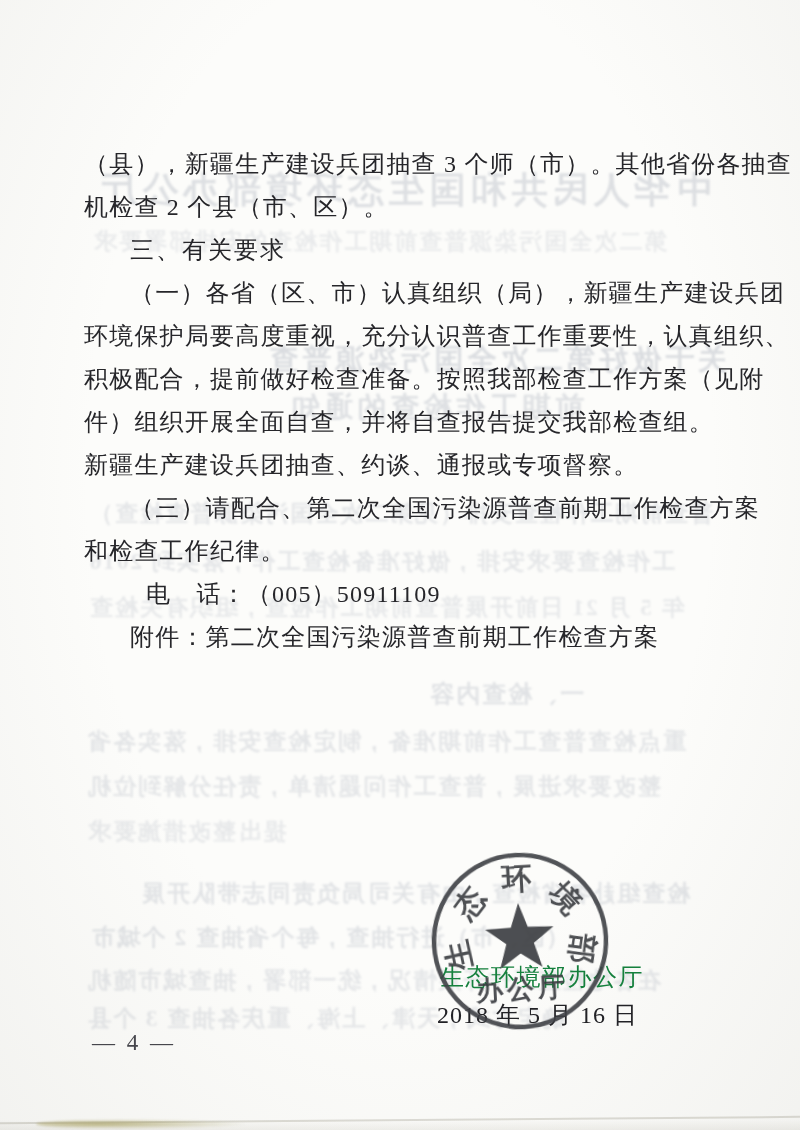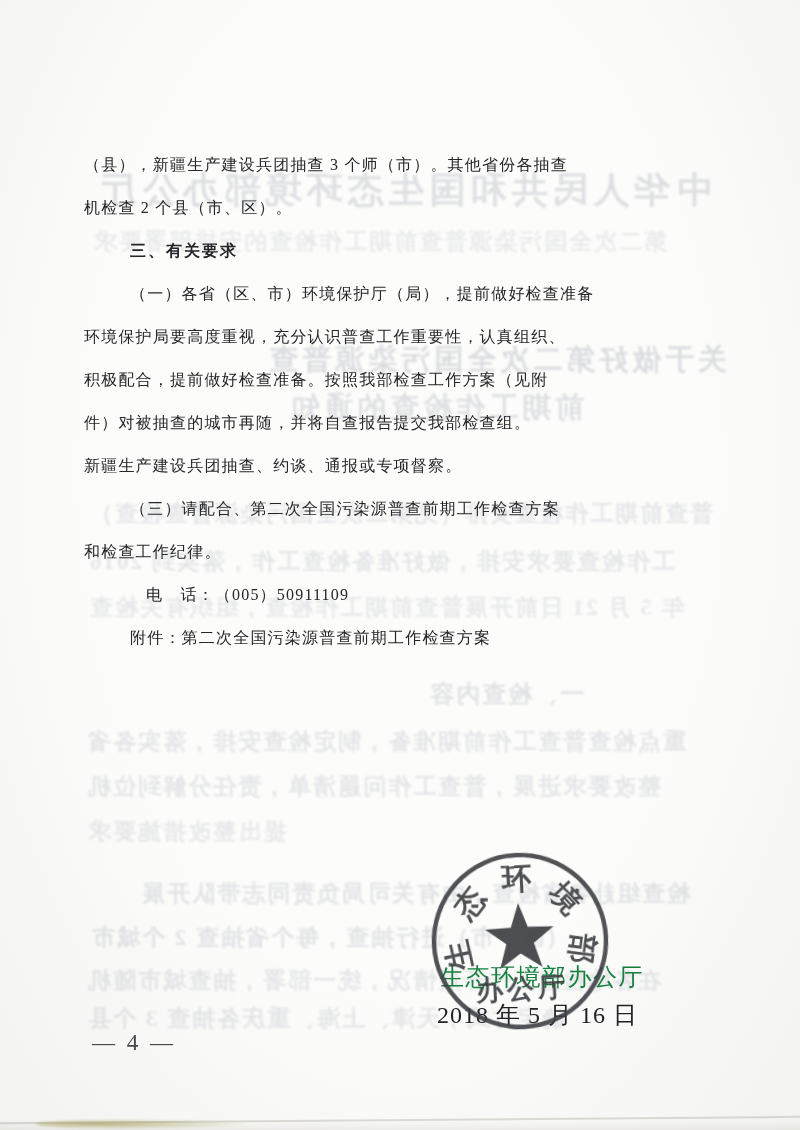--- a/index.html
+++ b/index.html
@@ -11,24 +11,24 @@
   }
   .page::before{
     content:'';position:absolute;inset:0;pointer-events:none;
     background:radial-gradient(ellipse at 50% 42%, rgba(255,255,255,0) 55%, rgba(185,185,178,0.14) 100%);
   }
   .content{
     position:absolute;left:84px;top:143px;width:648px;
     color:#26262a;z-index:3;
   }
   .line{
-    font-size:16px;line-height:43px;letter-spacing:1.2px;
+    font-size:24px;line-height:43px;letter-spacing:1.2px;
     white-space:nowrap;
   }
-  .heading{font-weight:700;letter-spacing:2px;}
+  .heading{font-weight:400;letter-spacing:2px;}
   .indent{padding-left:46px;}
   .indent-lg{padding-left:62px;}
   .ghost{
     position:absolute;transform:scaleX(-1);filter:blur(1.3px);
     color:#8e96a6;white-space:nowrap;font-weight:600;
     pointer-events:none;z-index:1;letter-spacing:2px;
   }
   .seal{
     position:absolute;left:400px;top:821px;width:240px;height:240px;
     z-index:5;opacity:.9;transform:rotate(-3deg);filter:blur(.3px);
@@ -77,24 +77,24 @@
   <div class="ghost" style="top:816px;left:86px;font-size:23px;opacity:.19;">提出整改措施要求</div>
   <div class="ghost" style="top:878px;left:140px;font-size:23px;opacity:.24;">检查组赴各省检查，由有关司局负责同志带队开展</div>
   <div class="ghost" style="top:922px;left:90px;font-size:23px;opacity:.24;">（区、市）进行抽查，每个省抽查 2 个城市</div>
   <div class="ghost" style="top:965px;left:86px;font-size:23px;opacity:.21;">在各地检查工作开展情况，统一部署，抽查城市随机</div>
   <div class="ghost" style="top:1003px;left:86px;font-size:23px;opacity:.21;">确定方式，天津、上海、重庆各抽查 3 个县</div>
 
   <div class="content">
     <div class="line">（县），新疆生产建设兵团抽查 3 个师（市）。其他省份各抽查</div>
     <div class="line">机检查 2 个县（市、区）。</div>
     <div class="line heading indent">三、有关要求</div>
-    <div class="line indent">（一）各省（区、市）环境保护厅（局），提前做好检查准备</div>
+    <div class="line indent">（一）各省（区、市）认真组织（局），新疆生产建设兵团</div>
     <div class="line">环境保护局要高度重视，充分认识普查工作重要性，认真组织、</div>
     <div class="line">积极配合，提前做好检查准备。按照我部检查工作方案（见附</div>
-    <div class="line">件）对被抽查的城市再随，并将自查报告提交我部检查组。</div>
+    <div class="line">件）组织开展全面自查，并将自查报告提交我部检查组。</div>
     <div class="line">新疆生产建设兵团抽查、约谈、通报或专项督察。</div>
     <div class="line indent">（三）请配合、第二次全国污染源普查前期工作检查方案</div>
     <div class="line">和检查工作纪律。</div>
     <div class="line indent-lg">电　话：（005）50911109</div>
     <div class="line indent">附件：第二次全国污染源普查前期工作检查方案</div>
   </div>
 
   <div class="sig-org">生态环境部办公厅</div>
   <div class="sig-date">2018 年 5 月 16 日</div>
 

